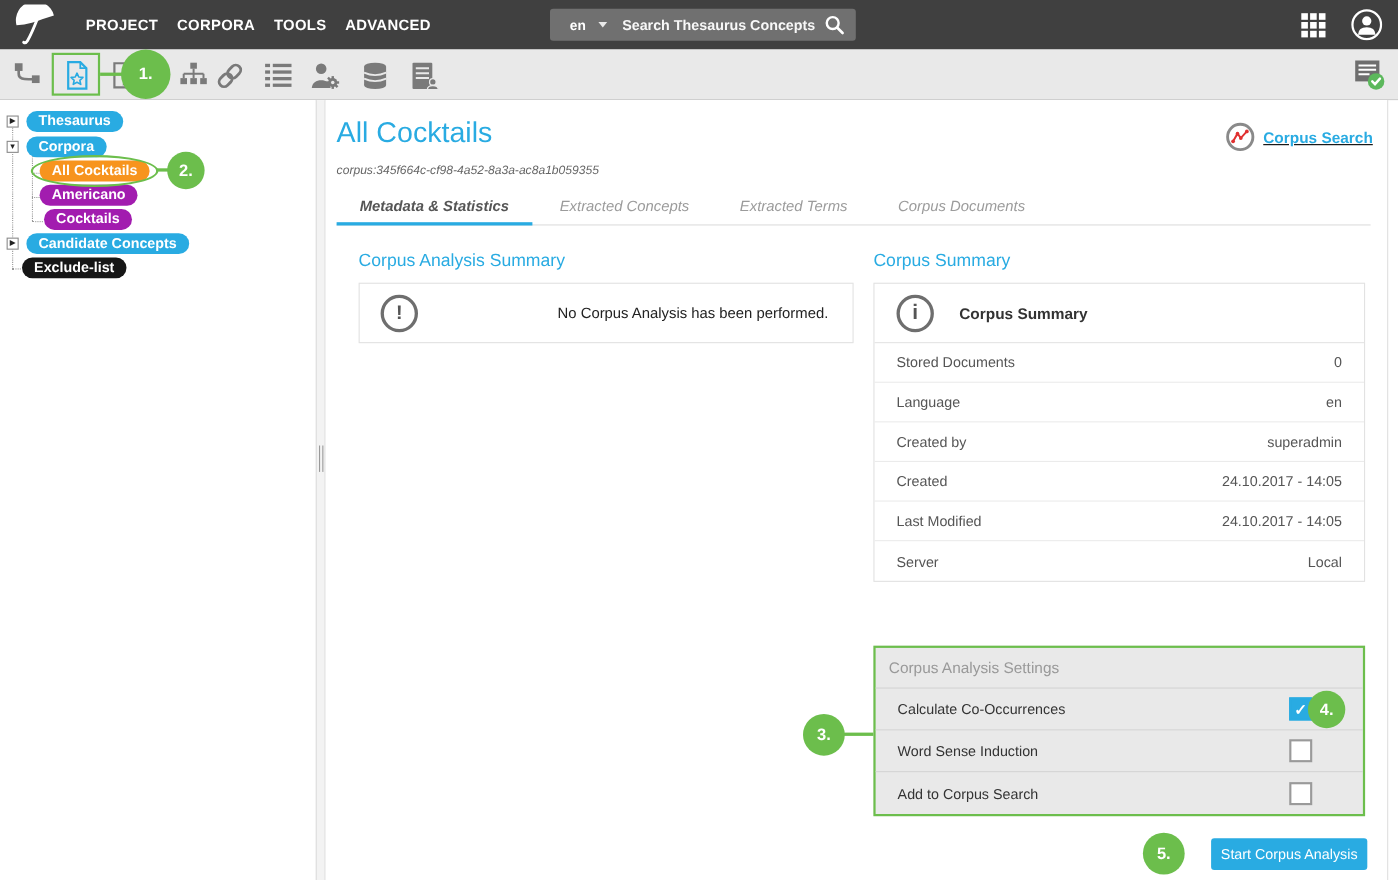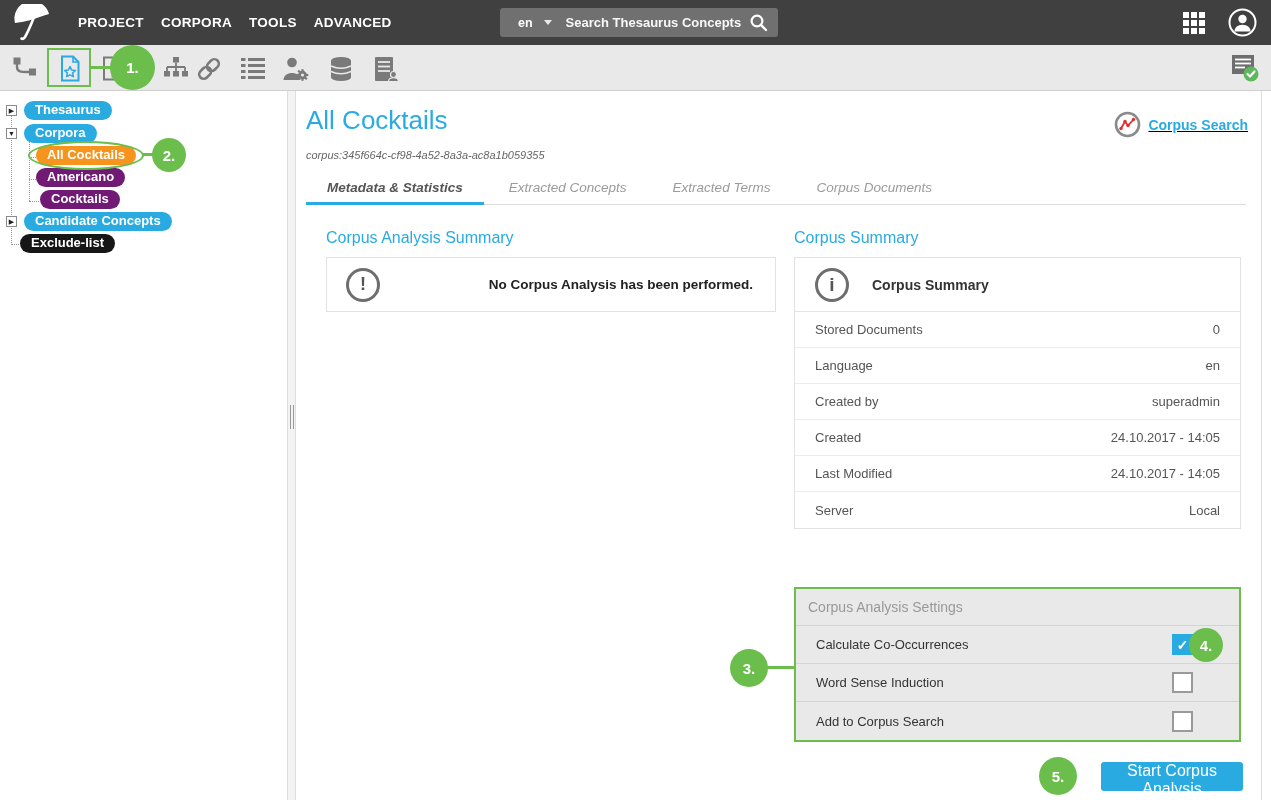--- a/index.html
+++ b/index.html
@@ -47,21 +47,21 @@
   .scroll-track { position:absolute; left:1261px; top:91px; width:1px; height:709px; background:#ddd; }
 
   
   .tree-row { position:absolute; display:flex; align-items:center; }
   .expander { width:11px; height:11px; background:#fff; border:1px solid #8a8a8a; margin-right:7px;
     display:flex; align-items:center; justify-content:center; font-size:7px; color:#222; line-height:1; cursor:pointer; }
   .pill { color:#fff; font-weight:bold; font-size:13px; padding:1px 11px 3px; border-radius:12px;
     white-space:nowrap; cursor:pointer; }
   .pill.blue { background:#29abe2; }
   .pill.orange { background:#f7941e; }
-  .pill.magenta { background:#701a75; }
+  .pill.magenta { background:#a21caf; }
   .pill.black { background:#161616; }
   .dotline-v { position:absolute; border-left:1px dotted #9a9a9a; width:0; }
   .dotline-h { position:absolute; border-top:1px dotted #9a9a9a; height:0; }
 
   
   .page-title { position:absolute; left:10px; top:14px; font-size:26px; color:#29abe2; }
   .corpus-id { position:absolute; left:10px; top:58px; font-size:11px; font-style:italic; color:#666; }
   .corpus-search { position:absolute; right:13px; top:20px; display:flex; align-items:center; gap:7px; cursor:pointer;text-decoration:underline; }
   .corpus-search-label { color:#29abe2; font-size:14px; font-weight:bold; }
 
@@ -70,21 +70,21 @@
   .tab { padding:0 21px; margin-right:4px; font-size:13.5px; color:#9b9b9b; line-height:30px;
     height:32px; cursor:pointer;font-style:italic; }
   .tab.active { color:#555; font-weight:bold; border-bottom:3px solid #29abe2; }
 
   .section-heading { position:absolute; font-size:16px; color:#29abe2; }
 
   .panel { position:absolute; border:1px solid #e2e2e2; background:#fff; }
   .no-analysis { left:30px; top:166px; width:450px; height:55px; display:flex; align-items:center; }
   .excl-icon { width:34px; height:34px; border:3px solid #6e6e6e; border-radius:50%; margin-left:19px;
     display:flex; align-items:center; justify-content:center; font-weight:bold; font-size:18px; color:#555; flex:none; }
-  .no-analysis-msg { margin-left:auto; padding-right:22px; font-size:13.5px; font-weight:bold; color:#222; }
+  .no-analysis-msg { margin-left:auto; padding-right:22px; font-size:13.5px; font-weight:normal; color:#222; }
 
   .summary-box { left:498px; top:166px; width:447px; }
   .summary-header { height:54px; display:flex; align-items:center; border-bottom:1px solid #e4e4e4; }
   .info-icon { width:34px; height:34px; border:3px solid #6e6e6e; border-radius:50%; margin-left:20px;
     display:flex; align-items:center; justify-content:center; font-weight:bold; font-size:19px; color:#555; flex:none; }
   .summary-title { margin-left:23px; font-size:14px; font-weight:bold; color:#333; }
   .srow { height:36px; display:flex; align-items:center; justify-content:space-between;
     padding:0 20px; border-bottom:1px solid #ebebeb; font-size:13px; color:#555; }
   .srow:last-child { border-bottom:none; }
 
@@ -93,21 +93,21 @@
     border-bottom:1px solid #d4d4d4; }
   .setrow { height:38px; display:flex; align-items:center; justify-content:space-between;
     padding-left:20px; border-bottom:1px solid #d4d4d4; font-size:13px; color:#333; }
   .setrow:last-child { border-bottom:none;justify-content:space-between; }
   .checkbox { width:21px; height:21px; background:#fff; border:2px solid #9a9a9a; margin-right:46px;
     cursor:pointer; display:flex; align-items:center; justify-content:center; }
   .checkbox.checked { background:#29abe2; border-color:#29abe2; color:#fff; font-size:14px; font-weight:bold; }
   .checkbox.checked::after { content:"\2713"; }
 
   .start-btn { position:absolute; left:805px; top:671px; width:142px; height:29px; background:#29abe2;
-    color:#fff; border:none; border-radius:3px; font-size:16px; font-family:"Liberation Sans",sans-serif; cursor:pointer; }
+    color:#fff; border:none; border-radius:3px; font-size:13px; font-family:"Liberation Sans",sans-serif; cursor:pointer; }
 </style>
 </head>
 <body>
 
 <div class="topbar">
   <svg class="logo" viewBox="0 0 48 38">
     <path d="M5 19 A 17 17 0 0 1 39 10 Q34 11.5 29 13.2 Q24 15 19 16.6 Q12 18.6 5 19 Z" fill="#fff"></path>
     <path d="M24 13 Q19 26 15 33 Q13.5 35.5 11.5 34.5" stroke="#fff" stroke-width="2.6" fill="none" stroke-linecap="round"></path>
   </svg>
   <div class="nav">

